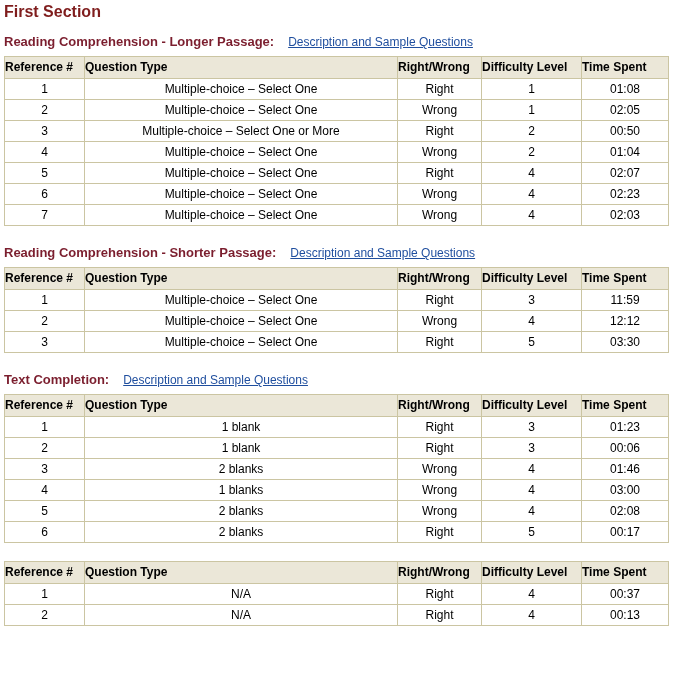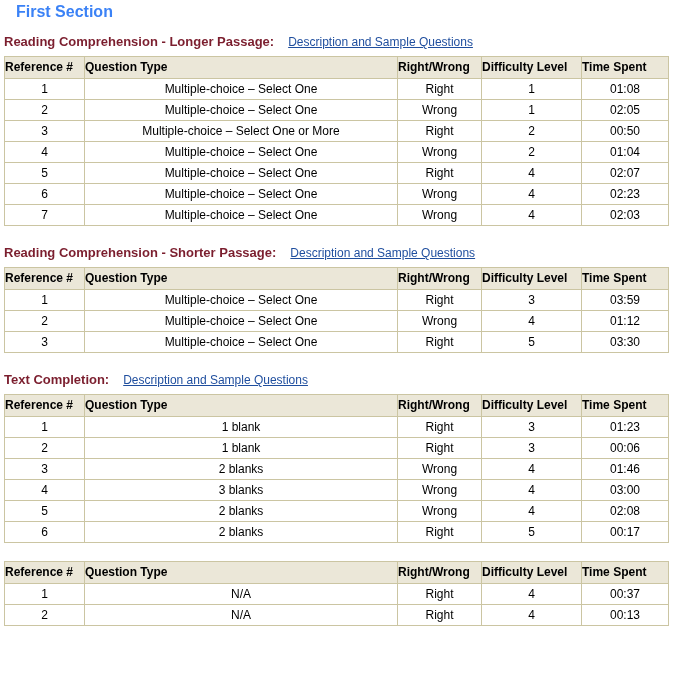--- a/index.html
+++ b/index.html
@@ -8,22 +8,22 @@
     width: 679px; height: 685px;
     background: #ffffff;
     font-family: "Liberation Sans", sans-serif;
     overflow: hidden;
   }
   .page { padding: 3px 11px 0 4px; }
 
   h1.page-title {
     font-size: 16px;
     font-weight: bold;
-    color: #3b82f6;
-    margin: 0 0 5px 12px;
+    color: #7f1d1d;
+    margin: 0 0 5px 0;
     line-height: 18px;
   }
 
   .section { margin: 12px 0 18px 0; }
 
   .section-header {
     margin: 0 0 6px 0;
     line-height: 16px;
     white-space: nowrap;
   }
@@ -174,28 +174,28 @@
               <th>Difficulty Level</th>
               <th>Time Spent</th>
             </tr>
       </thead>
       <tbody>
             <tr>
               <td class="al-center">1</td>
               <td class="al-left">Multiple-choice – Select One</td>
               <td class="al-left">Right</td>
               <td class="al-center">3</td>
-              <td class="al-center">03:59</td>
-            </tr>
-            <tr>
-              <td class="al-center">2</td>
-              <td class="al-left">Multiple-choice – Select One</td>
-              <td class="al-left">Wrong</td>
-              <td class="al-center">4</td>
-              <td class="al-center">01:12</td>
+              <td class="al-center">11:59</td>
+            </tr>
+            <tr>
+              <td class="al-center">2</td>
+              <td class="al-left">Multiple-choice – Select One</td>
+              <td class="al-left">Wrong</td>
+              <td class="al-center">4</td>
+              <td class="al-center">12:12</td>
             </tr>
             <tr>
               <td class="al-center">3</td>
               <td class="al-left">Multiple-choice – Select One</td>
               <td class="al-left">Right</td>
               <td class="al-center">5</td>
               <td class="al-center">03:30</td>
             </tr>
           </tbody>
     </table>
@@ -239,21 +239,21 @@
             </tr>
             <tr>
               <td class="al-center">3</td>
               <td class="al-left">2 blanks</td>
               <td class="al-left">Wrong</td>
               <td class="al-center">4</td>
               <td class="al-center">01:46</td>
             </tr>
             <tr>
               <td class="al-center">4</td>
-              <td class="al-left">3 blanks</td>
+              <td class="al-left">1 blanks</td>
               <td class="al-left">Wrong</td>
               <td class="al-center">4</td>
               <td class="al-center">03:00</td>
             </tr>
             <tr>
               <td class="al-center">5</td>
               <td class="al-left">2 blanks</td>
               <td class="al-left">Wrong</td>
               <td class="al-center">4</td>
               <td class="al-center">02:08</td>

